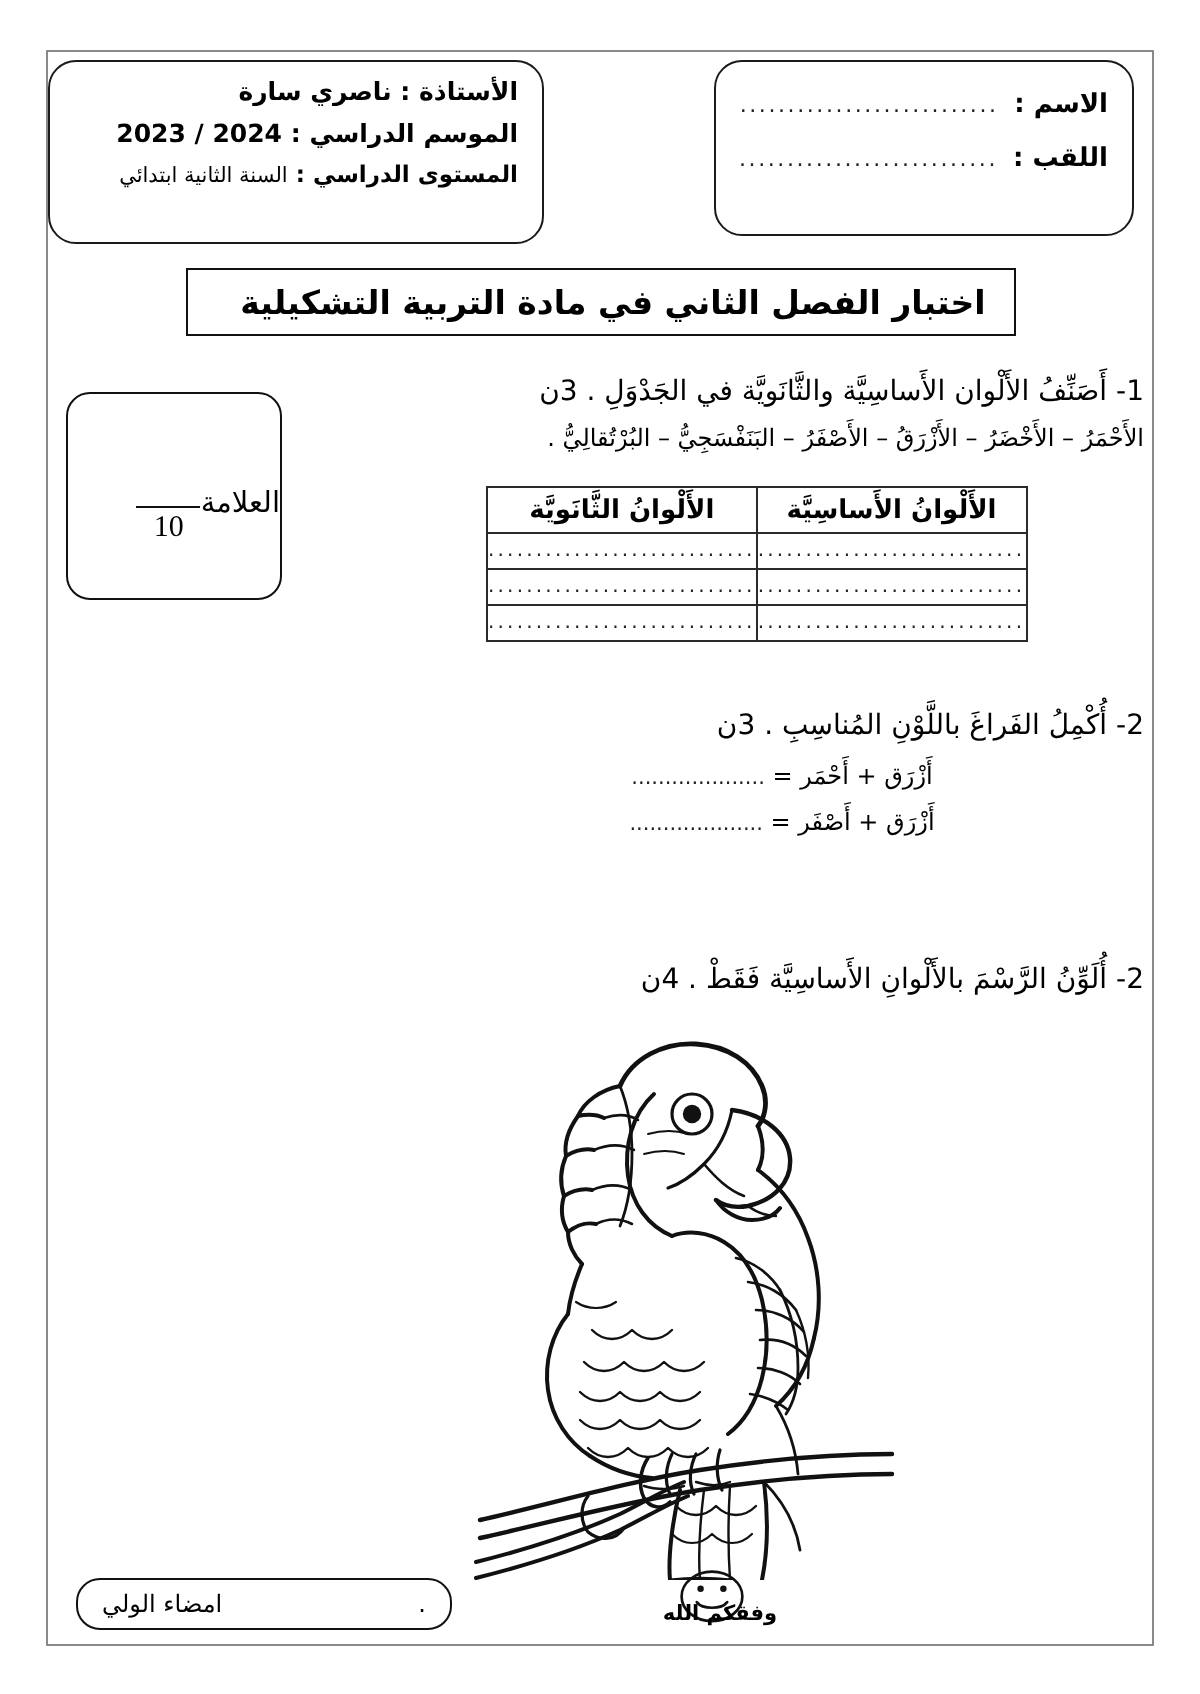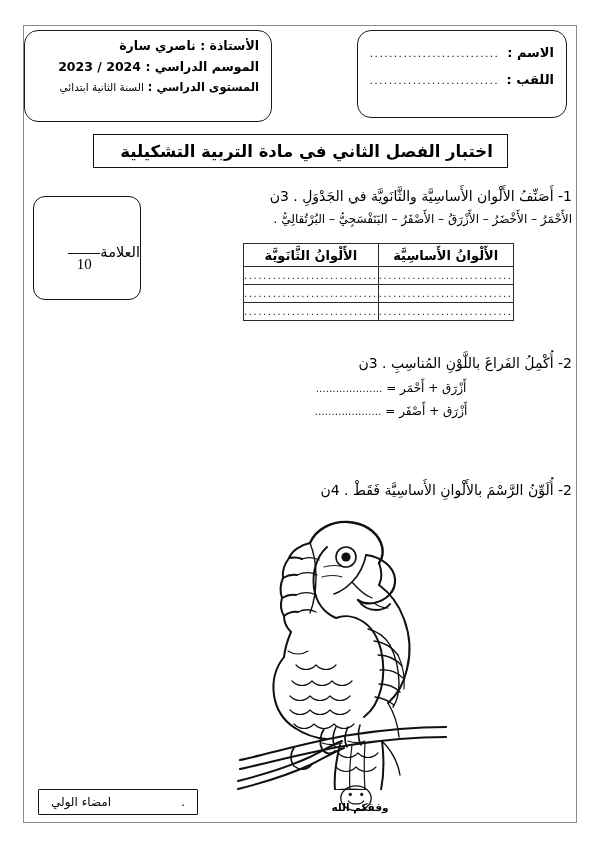--- a/index.html
+++ b/index.html
@@ -225,24 +225,24 @@
     width: 220px;
     height: 285px;
   }
   .drawing svg { display: block; width: 100%; height: 100%; }
 
   
   .footer-sign {
     position: absolute;
     left: 38px;
     top: 789px;
-    width: 160px;
+    width: 188px;
     height: 26px;
     border: 1.3px solid #111;
-    border-radius: 1px;
+    border-radius: 12px;
     box-sizing: border-box;
     display: flex;
     flex-direction: row-reverse;
     align-items: center;
     justify-content: space-between;
     padding: 0 12px;
     background: #fff;
     text-align: right;
   }
   .footer-sign .sg-label { font-size: 12px; }

